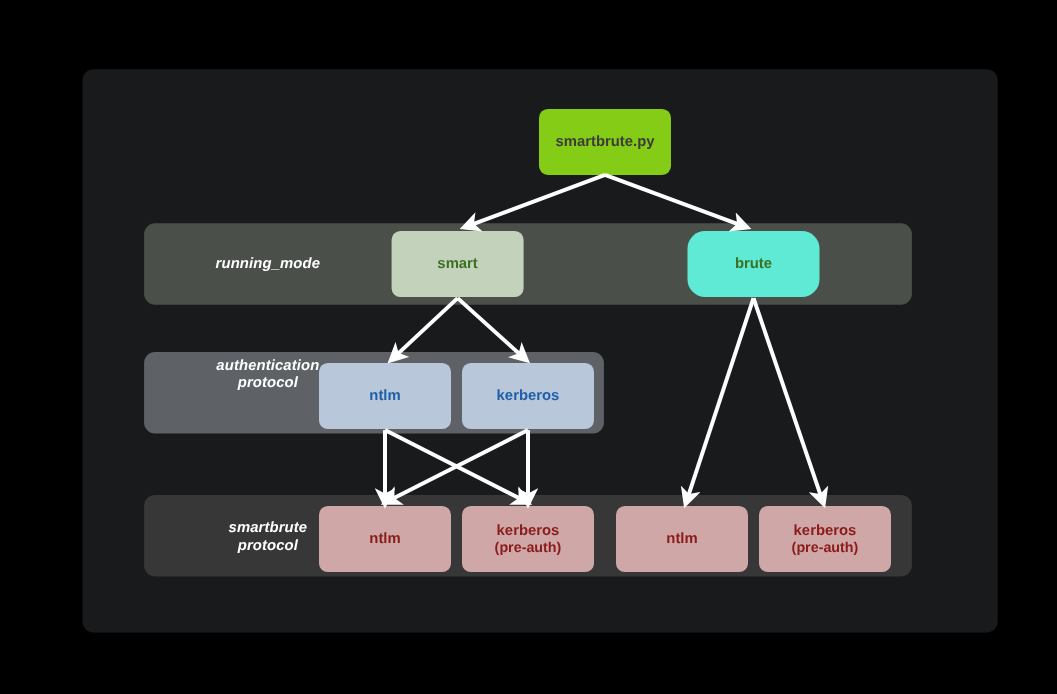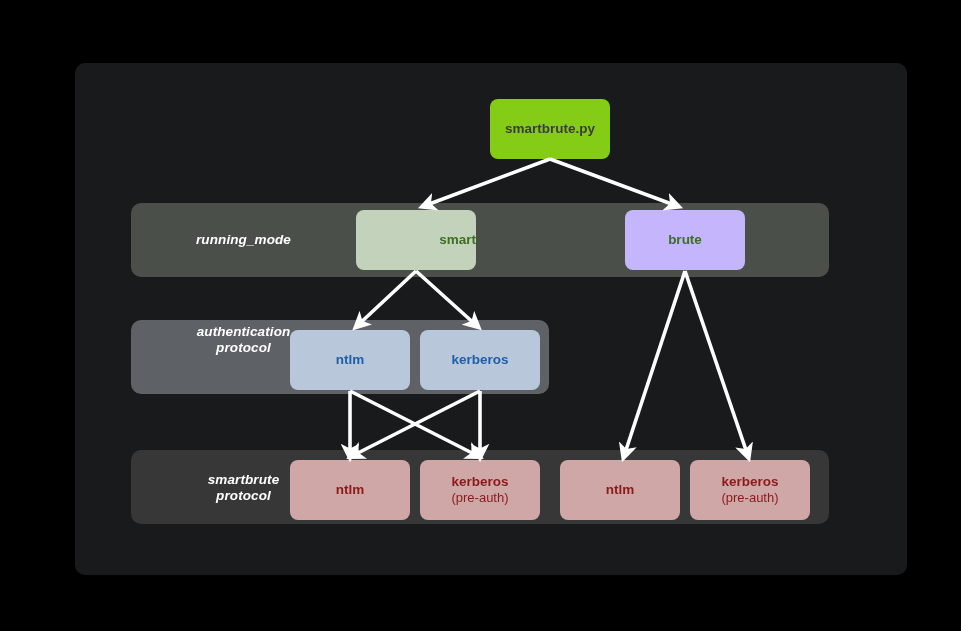--- a/index.html
+++ b/index.html
@@ -17,21 +17,21 @@
     position:absolute;color:#ffffff;font-style:italic;font-weight:bold;
     font-size:13.5px;line-height:16px;text-align:center;
     letter-spacing:0.1px;
   }
 
   .node{
     position:absolute;border-radius:8px;display:flex;
     align-items:center;justify-content:center;text-align:center;
     font-size:13.5px;font-weight:bold;line-height:16px;
   }
-  .node .sub{font-weight:normal;font-size:13px;display:block;}
+  .node .sub{font-weight:bold;font-size:13px;display:block;}
 
   #arrows{position:absolute;left:0;top:0;width:961px;height:631px;pointer-events:none;}
 </style>
 </head>
 <body>
 
 <div id="canvas">
 
   <div id="panel">
 
@@ -50,25 +50,25 @@
 
     <div class="band-label" style="left:56px;top:409px;width:225px;">
       <span>smartbrute</span><br>
       <span>protocol</span>
     </div>
 
     <div class="node" style="left:415px;top:36px;width:120px;height:60px;background:#84cc16;color:#3c3c3c;">
       <span>smartbrute.py</span>
     </div>
 
-    <div class="node" style="left:281px;top:147px;width:120px;height:60px;background:#c3d3bb;color:#3d7023;justify-content:flex-end;">
+    <div class="node" style="left:281px;top:147px;width:120px;height:60px;background:#c3d3bb;color:#3d7023;">
       <span>smart</span>
     </div>
 
-    <div class="node" style="left:550px;top:147px;width:120px;height:60px;background:#c4b5fd;color:#3d7023;">
+    <div class="node" style="left:550px;top:147px;width:120px;height:60px;background:#5eead4;color:#3d7023;border-radius:16px;">
       <span>brute</span>
     </div>
 
     <div class="node" style="left:215px;top:267px;width:120px;height:60px;background:#b9c7da;color:#1f5fa8;">
       <span>ntlm</span>
     </div>
 
     <div class="node" style="left:345px;top:267px;width:120px;height:60px;background:#b9c7da;color:#1f5fa8;">
       <span>kerberos</span>
     </div>

